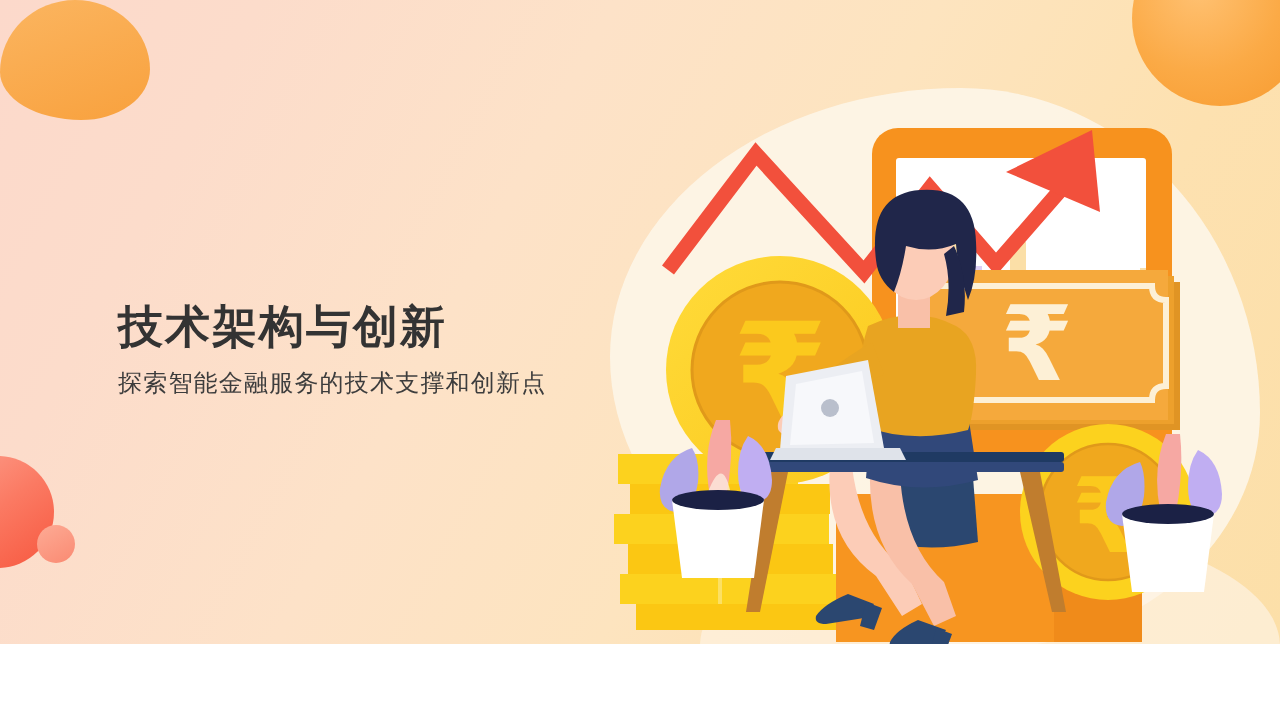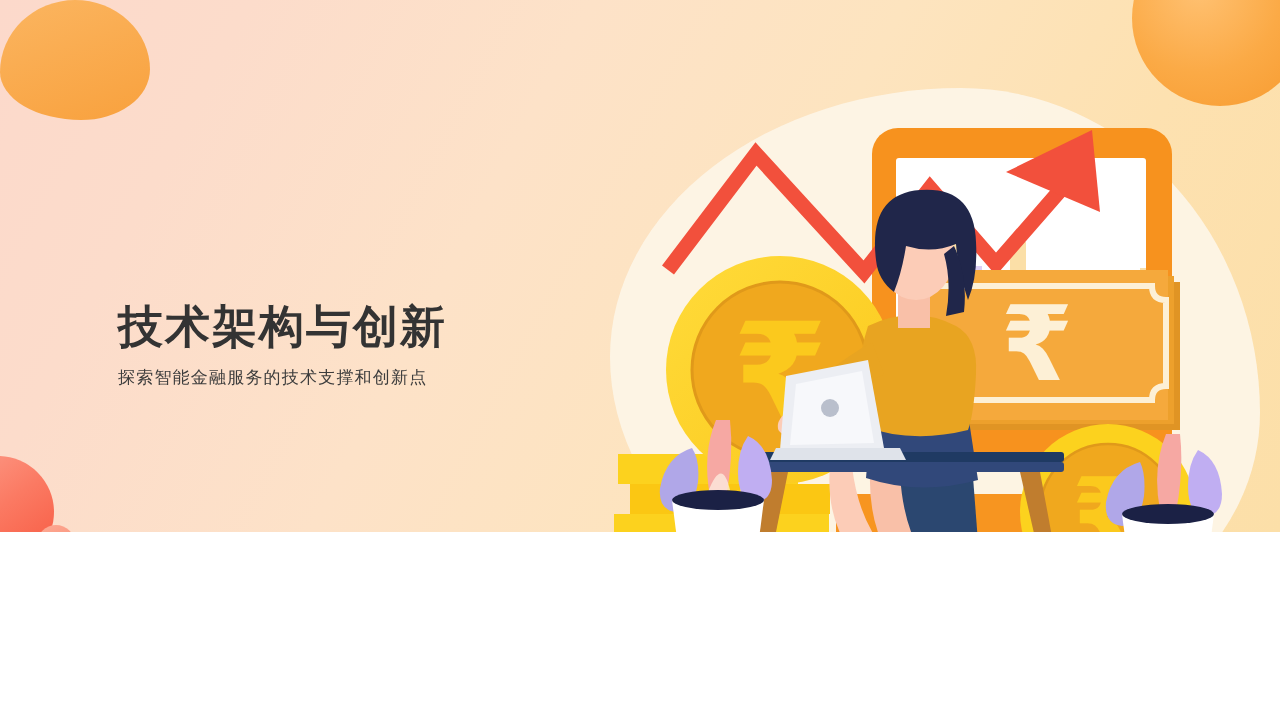--- a/index.html
+++ b/index.html
@@ -6,21 +6,21 @@
   html, body {
     margin: 0;
     padding: 0;
     background: #ffffff;
   }
   * { box-sizing: border-box; }
 
   .slide {
     position: relative;
     width: 1280px;
-    height: 532px;
+    height: 644px;
     overflow: hidden;
     font-family: "Liberation Sans", "DejaVu Sans", sans-serif;
     background: linear-gradient(118deg,
                 #fcd9cb 0%,
                 #fcdccb 16%,
                 #fde2c8 38%,
                 #fde4bf 58%,
                 #fde1b0 78%,
                 #fcdfa8 100%);
   }
@@ -80,21 +80,21 @@
     margin: 0;
     font-size: 45px;
     font-weight: bold;
     letter-spacing: 2px;
     line-height: 1.18;
     color: #333333;
     white-space: nowrap;
   }
   .slide-subtitle {
     margin: 14px 0 0 0;
-    font-size: 17px;
+    font-size: 24px;
     font-weight: normal;
     letter-spacing: 1.2px;
     line-height: 1.3;
     color: #3d3d3d;
     white-space: nowrap;
   }
 
   
   .illustration {
     position: absolute;

